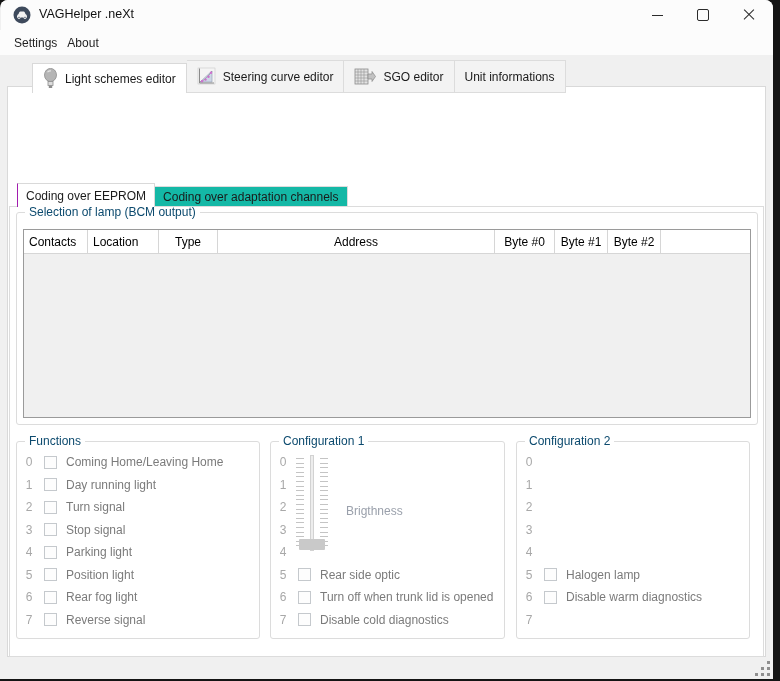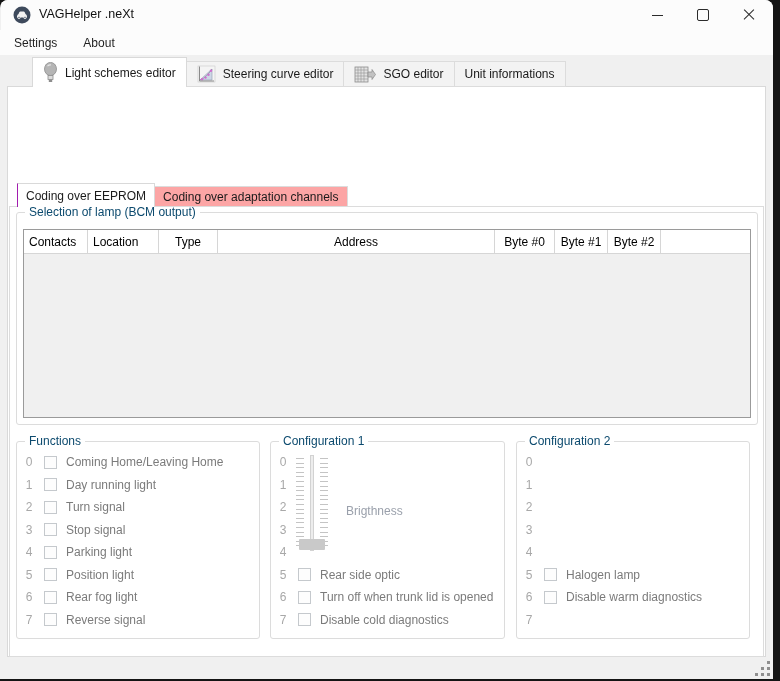--- a/index.html
+++ b/index.html
@@ -13,25 +13,25 @@
   .apptitle{position:absolute;left:38px;top:7px;font-size:12.5px;color:#111;}
   .winbtns{position:absolute;right:2px;top:0;height:30px;display:flex;}
   .winbtn{width:46px;height:30px;display:flex;align-items:center;justify-content:center;}
   .glyph-min{width:11px;height:1px;background:#2b2b2b;}
   .glyph-max{width:10px;height:10px;border:1px solid #2b2b2b;border-radius:2px;}
   .glyph-close{position:relative;width:12px;height:12px;}
   .glyph-close::before,.glyph-close::after{content:"";position:absolute;left:-1px;top:5px;width:14px;height:1.2px;background:#2b2b2b;}
   .glyph-close::before{transform:rotate(45deg);} .glyph-close::after{transform:rotate(-45deg);}
   
   .menubar{position:absolute;left:0;top:30px;width:100%;height:25px;background:#fcfcfc;
-           display:flex;align-items:center;padding-left:10px;box-sizing:border-box;gap:18px;}
+           display:flex;align-items:center;padding-left:10px;box-sizing:border-box;gap:2px;}
   .menuitem{color:#1f1f1f;padding:2px 4px;}
   
   .main-tabs{position:absolute;left:8px;top:57px;display:flex;align-items:flex-end;z-index:5;padding-left:24px;}
-  .mtab{display:flex;align-items:center;gap:7px;padding:0 10px;height:26px;margin-top:3px;
+  .mtab{display:flex;align-items:center;gap:7px;padding:0 10px;height:33px;margin-top:3px;
         background:#f3f3f3;border:1px solid #dcdcdc;border-left:none;box-sizing:border-box;}
   .mtab:first-child{border-left:1px solid #dcdcdc;}
   .mtab.sel{background:#ffffff;height:30px;margin-top:0;border:1px solid #d9d9d9;border-bottom:none;}
   .main-page{position:absolute;left:7px;top:86px;width:759px;height:571px;background:#ffffff;
              border:1px solid #d9d9d9;box-sizing:border-box;z-index:1;}
   
   .group{position:absolute;border:1px solid #dcdcdc;border-radius:3px;}
   .grouplabel{position:absolute;top:-8px;left:8px;background:#ffffff;padding:0 4px;font-size:12px;}
   .grouplabel.dark{color:#000;}
   .grouplabel.dim{color:#0c4a6e;}
@@ -40,21 +40,21 @@
            padding:1px 0;overflow:hidden;}
   .lbitem{padding:0 3px;line-height:15px;color:#000;}
   .toolbtn{position:absolute;display:flex;align-items:center;justify-content:center;box-sizing:border-box;}
   .undo-btn{border:1px solid #e3e3e3;border-radius:4px;background:#fafafa;}
   .pushbtn{position:absolute;display:flex;align-items:center;justify-content:space-between;
            padding:0 7px;box-sizing:border-box;border:1px solid #c6c6c6;border-radius:4px;
            background:linear-gradient(#fefefe,#ececec);color:#3c3c3c;}
   
   .inner-tabs{position:absolute;left:17px;top:183px;display:flex;align-items:flex-end;z-index:6;}
   .itab{padding:0 8px;height:21px;margin-top:2px;display:flex;align-items:center;
-        background:#fca5a5;border:1px solid #dcdcdc;border-left:none;box-sizing:border-box;}
+        background:#14b8a6;border:1px solid #dcdcdc;border-left:none;box-sizing:border-box;}
   .itab.sel{background:#fff;height:24px;margin-top:0;border:1px solid #d9d9d9;border-bottom:none;border-left:1px solid #a21caf;}
   .inner-page{position:absolute;left:9px;top:206px;width:755px;height:451px;background:#fff;
               border:1px solid #dcdcdc;box-sizing:border-box;z-index:2;}
   
   .grid{position:absolute;left:23px;top:229px;width:728px;height:189px;border:1px solid #9a9a9a;
         box-sizing:border-box;background:#f0f0f0;z-index:3;}
   .grid-header{display:grid;grid-template-columns:64px 71px 59px 277px 60px 53px 53px 53px 1fr;
                height:23px;background:#fff;border-bottom:1px solid #d6d6d6;}
   .gh{display:flex;align-items:center;padding:0 5px;border-right:1px solid #d6d6d6;color:#000;
       white-space:nowrap;overflow:hidden;box-sizing:border-box;}

